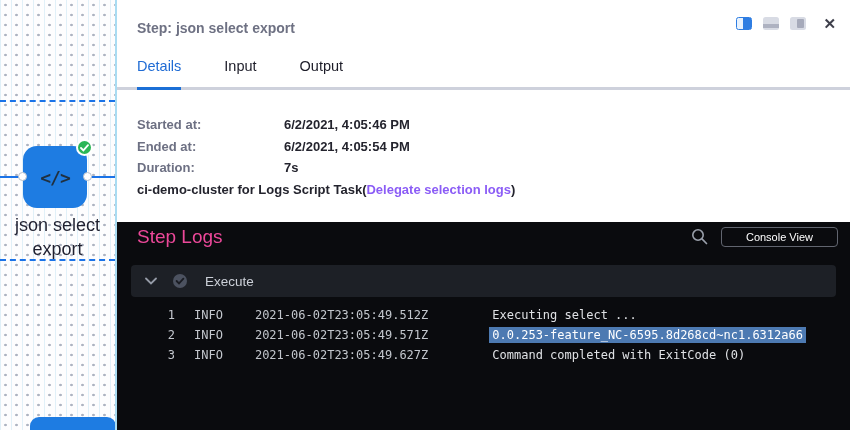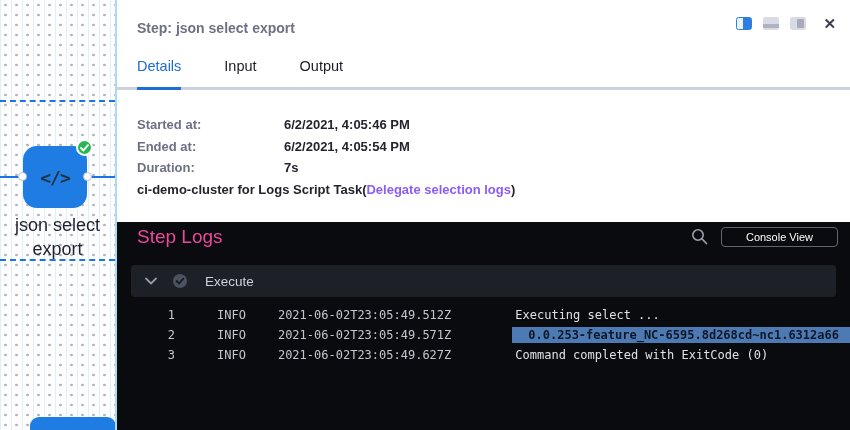--- a/index.html
+++ b/index.html
@@ -80,24 +80,24 @@
     margin:14px 14px 0 14px; height:32px; background:#1d2026; border-radius:4px;
     display:flex; align-items:center; padding:0 14px; cursor:pointer;
   }
   .chev { display:flex; margin-right:15px; }
   .exec-check { display:flex; margin-right:17px; }
   .exec-label { font-size:13.5px; color:#ccd0d8; }
 
   .log-lines { margin-top:8px; font-family:"DejaVu Sans Mono", monospace; font-size:12px; }
   .log-row { display:flex; align-items:center; height:20px; color:#c3c7cd; white-space:pre; }
   .l-num { width:58px; text-align:right; flex:none; }
-  .l-level { margin-left:42px;text-align:right; }
+  .l-level { margin-left:19px;text-align:right; }
   .l-time { margin-left:32px; }
   .l-msg { margin-left:64px; color:#dfe1e4; }
-  .l-msg.hl { background:#4d7ab2; color:#0f172a; padding:1px 16px; margin-left:61px;font-weight:bold; }
+  .l-msg.hl { background:#4d7ab2; color:#ffffff; padding:1px 3px; margin-left:61px; }
 </style>
 </head>
 <body>
 
 <div class="app">
 
   <div class="graph-pane">
     <div class="dashed-line dash-top"></div>
     <div class="dashed-line dash-bottom"></div>
     <div class="connector-line"></div>

